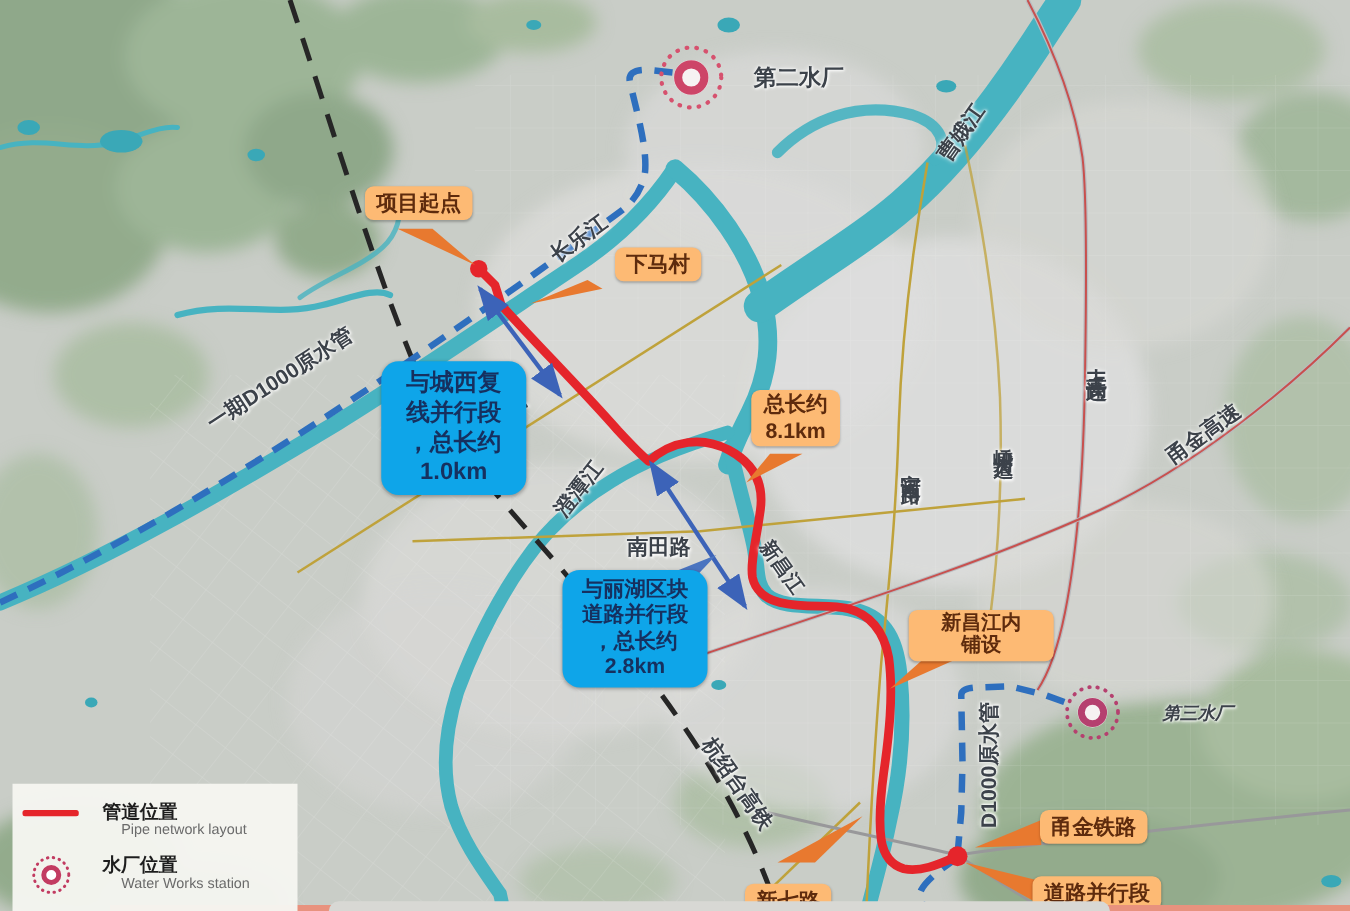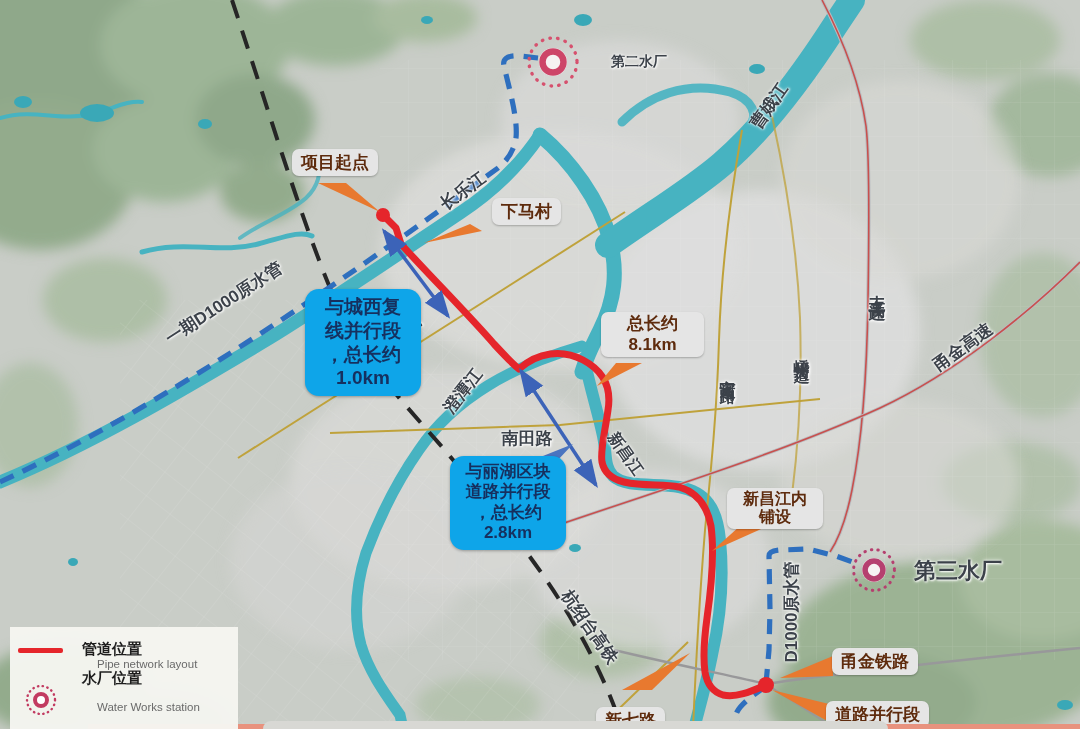--- a/index.html
+++ b/index.html
@@ -3,21 +3,21 @@
 <meta charset="utf-8">
 <style>
   html,body{margin:0;padding:0;background:#fff;}
   #stage{position:relative;width:1080px;height:729px;overflow:hidden;
          font-family:"Liberation Sans","DejaVu Sans",sans-serif;background:#c9cdc7;}
   #base{position:absolute;left:0;top:0;}
   .mt{position:absolute;color:#3c424a;font-weight:700;font-size:17px;white-space:nowrap;
       transform:translate(-50%,-50%);
       text-shadow:0 0 2px rgba(255,255,255,.95),0 0 4px rgba(255,255,255,.85),1px 1px 2px rgba(255,255,255,.8);}
   .mt.vert{writing-mode:vertical-rl;letter-spacing:3px;}
-  .lbl-orange{position:absolute;background:#e5e5e5;color:#5E2B0D;font-weight:700;font-size:17px;
+  .lbl-orange{position:absolute;background:#fdba74;color:#5E2B0D;font-weight:700;font-size:17px;
       line-height:1.25;padding:3px 9px;border-radius:7px;text-align:center;white-space:pre-line;
       box-shadow:0 1px 2px rgba(0,0,0,.25);}
   .lbl-blue{position:absolute;background:#0ea5e9;color:#16305F;font-weight:700;
       border-radius:14px;padding:6px 8px;text-align:center;white-space:pre-line;
       box-shadow:0 1px 3px rgba(0,0,0,.3);}
   .legend{position:absolute;left:10px;top:627px;width:228px;height:102px;
       background:rgba(245,245,241,.97);text-decoration:underline;}
   .legend .sw{position:absolute;left:8px;top:21px;width:45px;height:5px;background:#E5252B;border-radius:2px;}
   .legend .zh{position:absolute;left:72px;color:#1d1d1d;font-size:15px;font-weight:700;}
   .legend .en{position:absolute;left:72px;color:#6a6a6a;font-size:11.5px;margin-left:15px;}
@@ -169,28 +169,28 @@
 <div class="mt" style="left:399px;top:336px;transform:translate(-50%,-50%) rotate(-42deg);">嵊义线</div>
 <div class="mt" style="left:463px;top:391px;transform:translate(-50%,-50%) rotate(-52deg);">澄潭江</div>
 <div class="mt" style="left:527px;top:438px;">南田路</div>
 <div class="mt" style="left:625px;top:454px;font-size:16px;transform:translate(-50%,-50%) rotate(55deg);">新昌江</div>
 <div class="mt vert" style="left:727px;top:372px;font-size:16px;">官河南路</div>
 <div class="mt vert" style="left:801px;top:352px;font-size:16px;">嵊州大道</div>
 <div class="mt vert" style="left:877px;top:287px;">上三高速</div>
 <div class="mt" style="left:963px;top:347px;transform:translate(-50%,-50%) rotate(-36deg);">甬金高速</div>
 <div class="mt" style="left:590px;top:627px;transform:translate(-50%,-50%) rotate(55deg);">杭绍台高铁</div>
 <div class="mt" style="left:791px;top:612px;transform:translate(-50%,-50%) rotate(-90deg);">D1000原水管</div>
-<div class="mt" style="left:639px;top:62px;font-size:14px;font-family:Liberation Serif, serif;">第二水厂</div>
-<div class="mt" style="left:958px;top:571px;font-size:22px;">第三水厂</div>
+<div class="mt" style="left:639px;top:62px;font-size:18px;font-family:Liberation Serif, serif;">第二水厂</div>
+<div class="mt" style="left:958px;top:571px;font-size:14px;font-style:italic;">第三水厂</div>
 
 <div class="lbl-orange" style="left:292px;top:149px;">项目起点</div>
 <div class="lbl-orange" style="left:492px;top:198px;">下马村</div>
-<div class="lbl-orange" style="left:601px;top:312px;padding:1px 26px;">总长约
+<div class="lbl-orange" style="left:601px;top:312px;padding:1px 10px;">总长约
 8.1km</div>
-<div class="lbl-orange" style="left:727px;top:488px;font-size:16px;line-height:1.15;padding:2px 16px;">新昌江内
+<div class="lbl-orange" style="left:727px;top:488px;font-size:16px;line-height:1.15;padding:2px 26px;">新昌江内
 铺设</div>
 <div class="lbl-orange" style="left:832px;top:648px;">甬金铁路</div>
 <div class="lbl-orange" style="left:826px;top:701px;">道路并行段</div>
 <div class="lbl-orange" style="left:596px;top:687px;margin-top:20px;">新七路</div>
 
 <div class="lbl-blue" style="left:305px;top:289px;width:100px;font-size:19px;line-height:1.25;">与城西复
 线并行段
 ，总长约
 1.0km</div>
 <div class="lbl-blue" style="left:450px;top:456px;width:100px;font-size:17px;line-height:1.2;">与丽湖区块
@@ -203,17 +203,17 @@
 
 <div class="legend">
   <div class="sw"></div>
   <div class="zh" style="top:13px;">管道位置</div>
   <div class="en" style="top:31px;">Pipe network layout</div>
   <svg width="34" height="34" viewBox="-17 -17 34 34">
     <circle r="14" fill="none" stroke="#c23b61" stroke-width="2.4" stroke-dasharray="0.4 4.4" stroke-linecap="round"></circle>
     <circle r="8" fill="#fff"></circle>
     <circle r="6" fill="none" stroke="#c23b61" stroke-width="4"></circle>
   </svg>
-  <div class="zh" style="top:42px;">水厂位置</div>
+  <div class="zh" style="top:56px;">水厂位置</div>
   <div class="en" style="top:74px;">Water Works station</div>
 </div>
 
 </div>
 
 </body></html>

